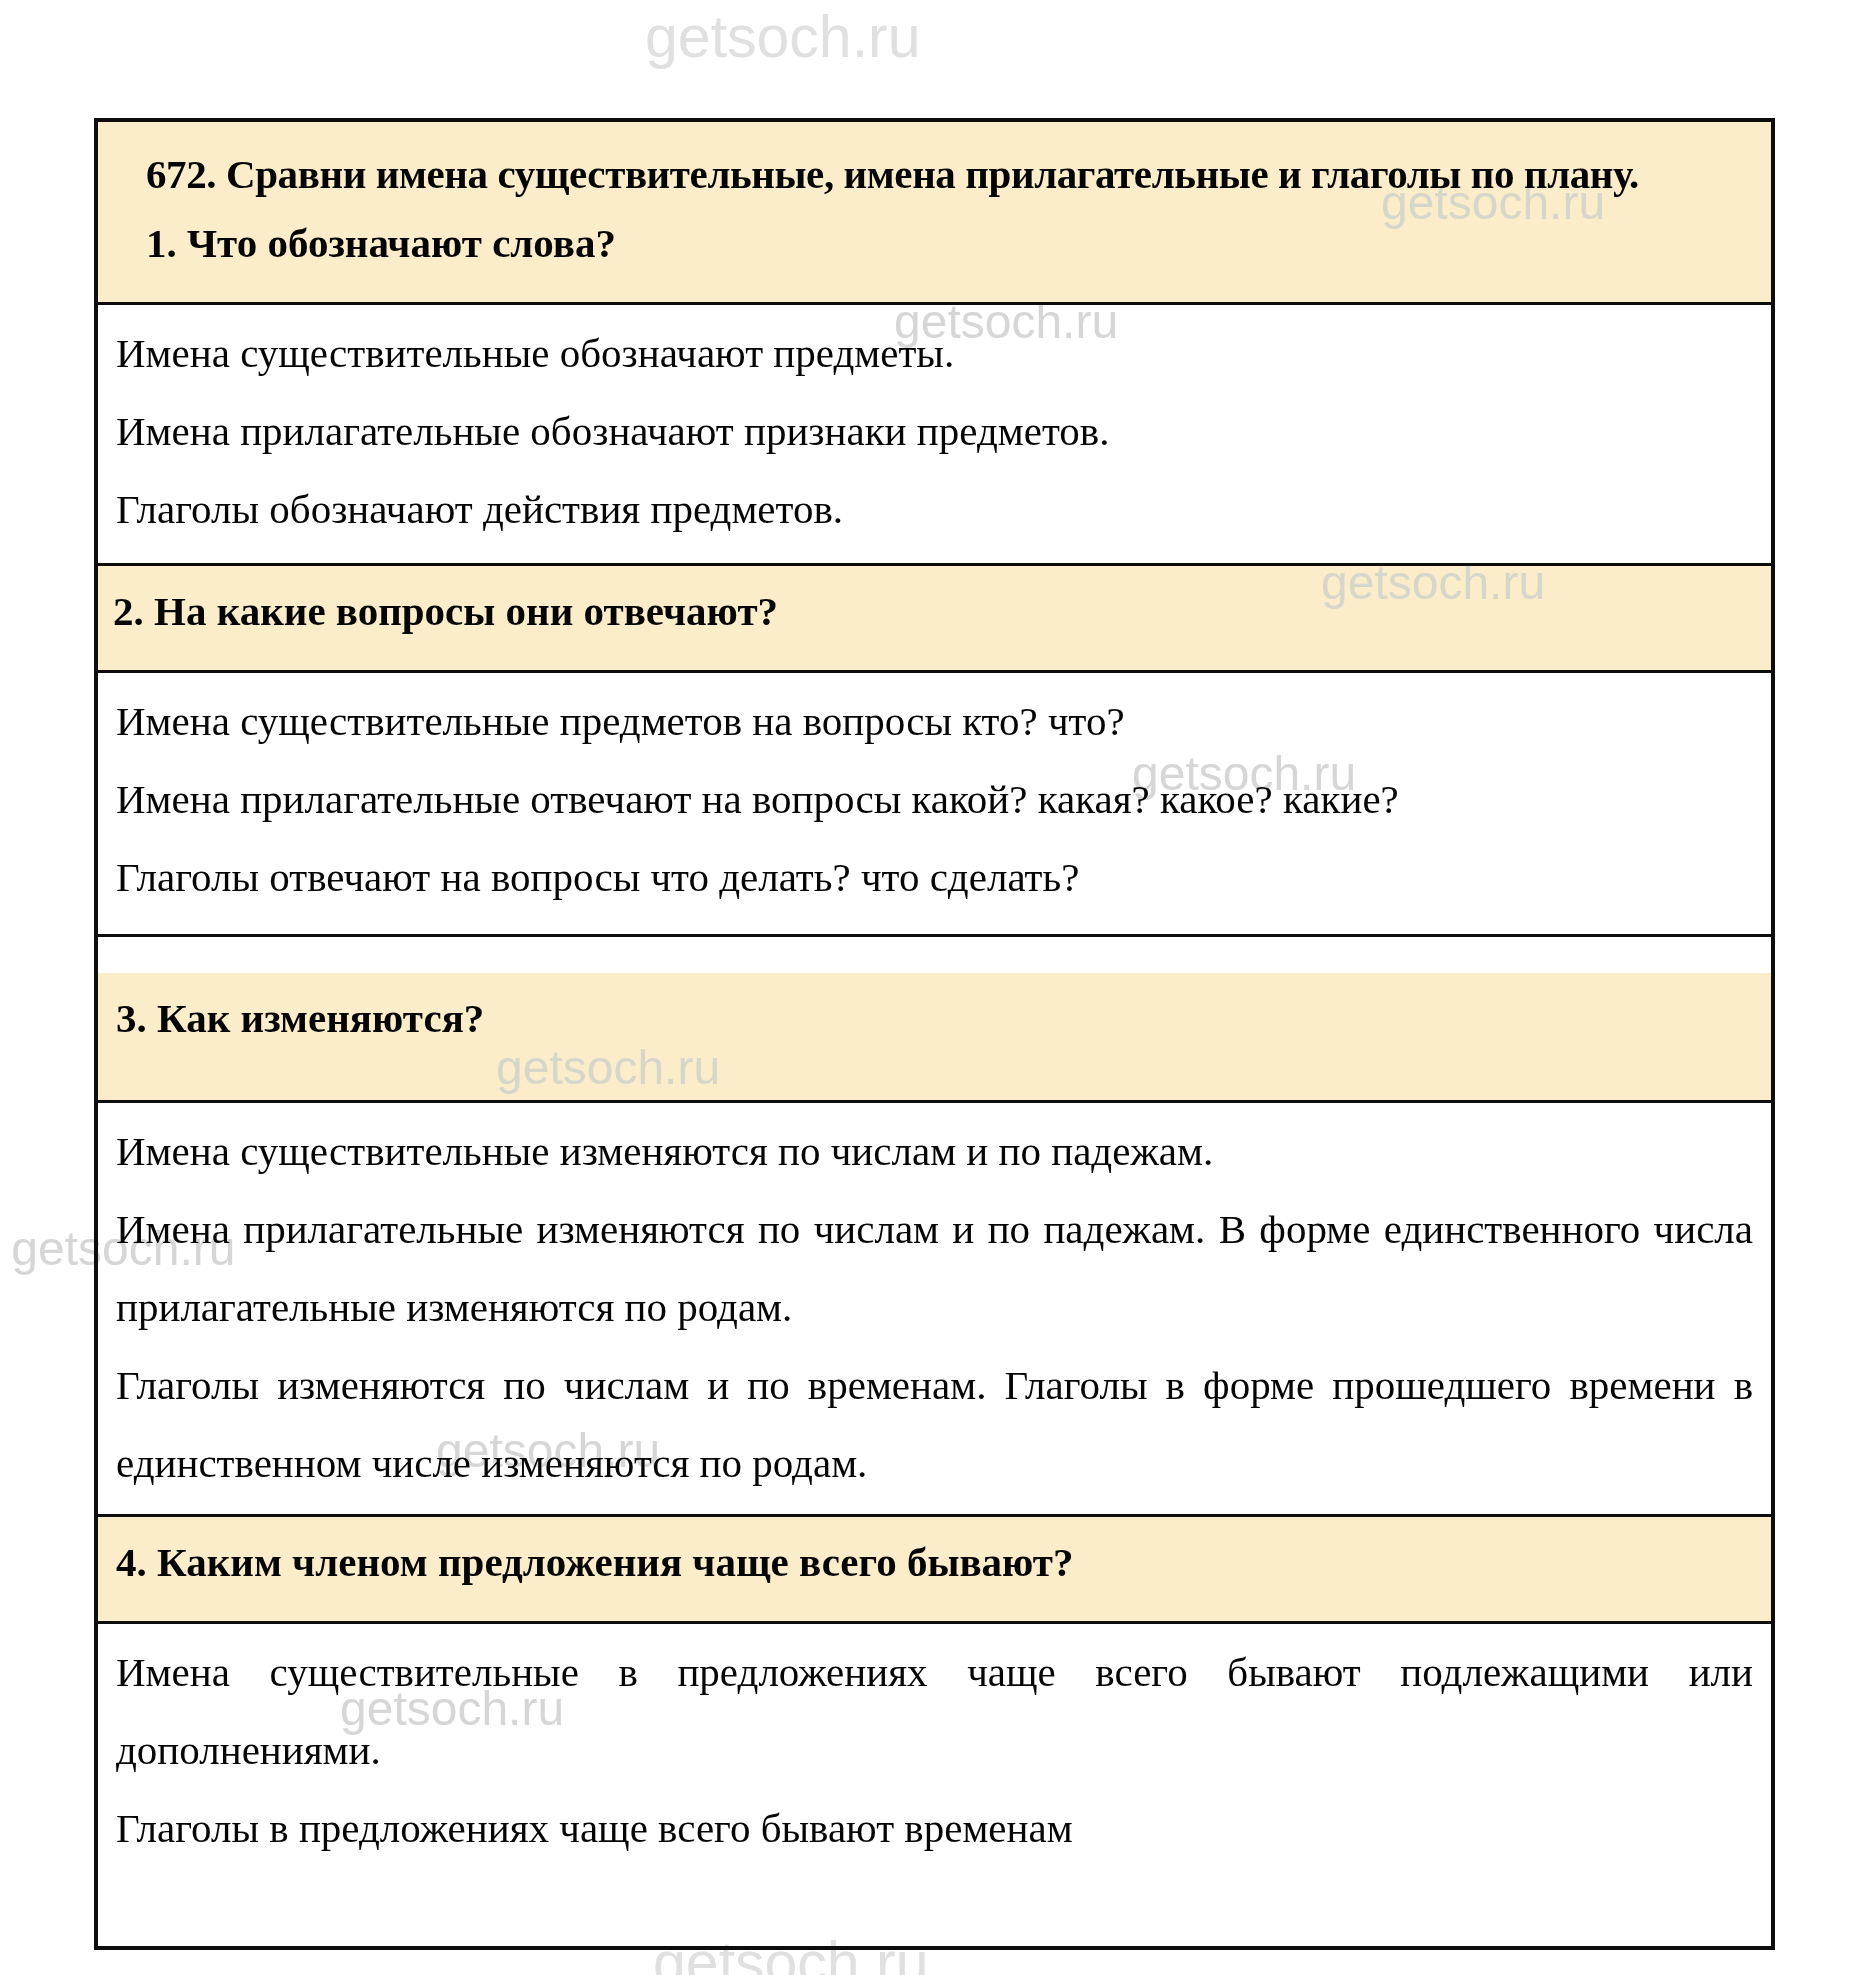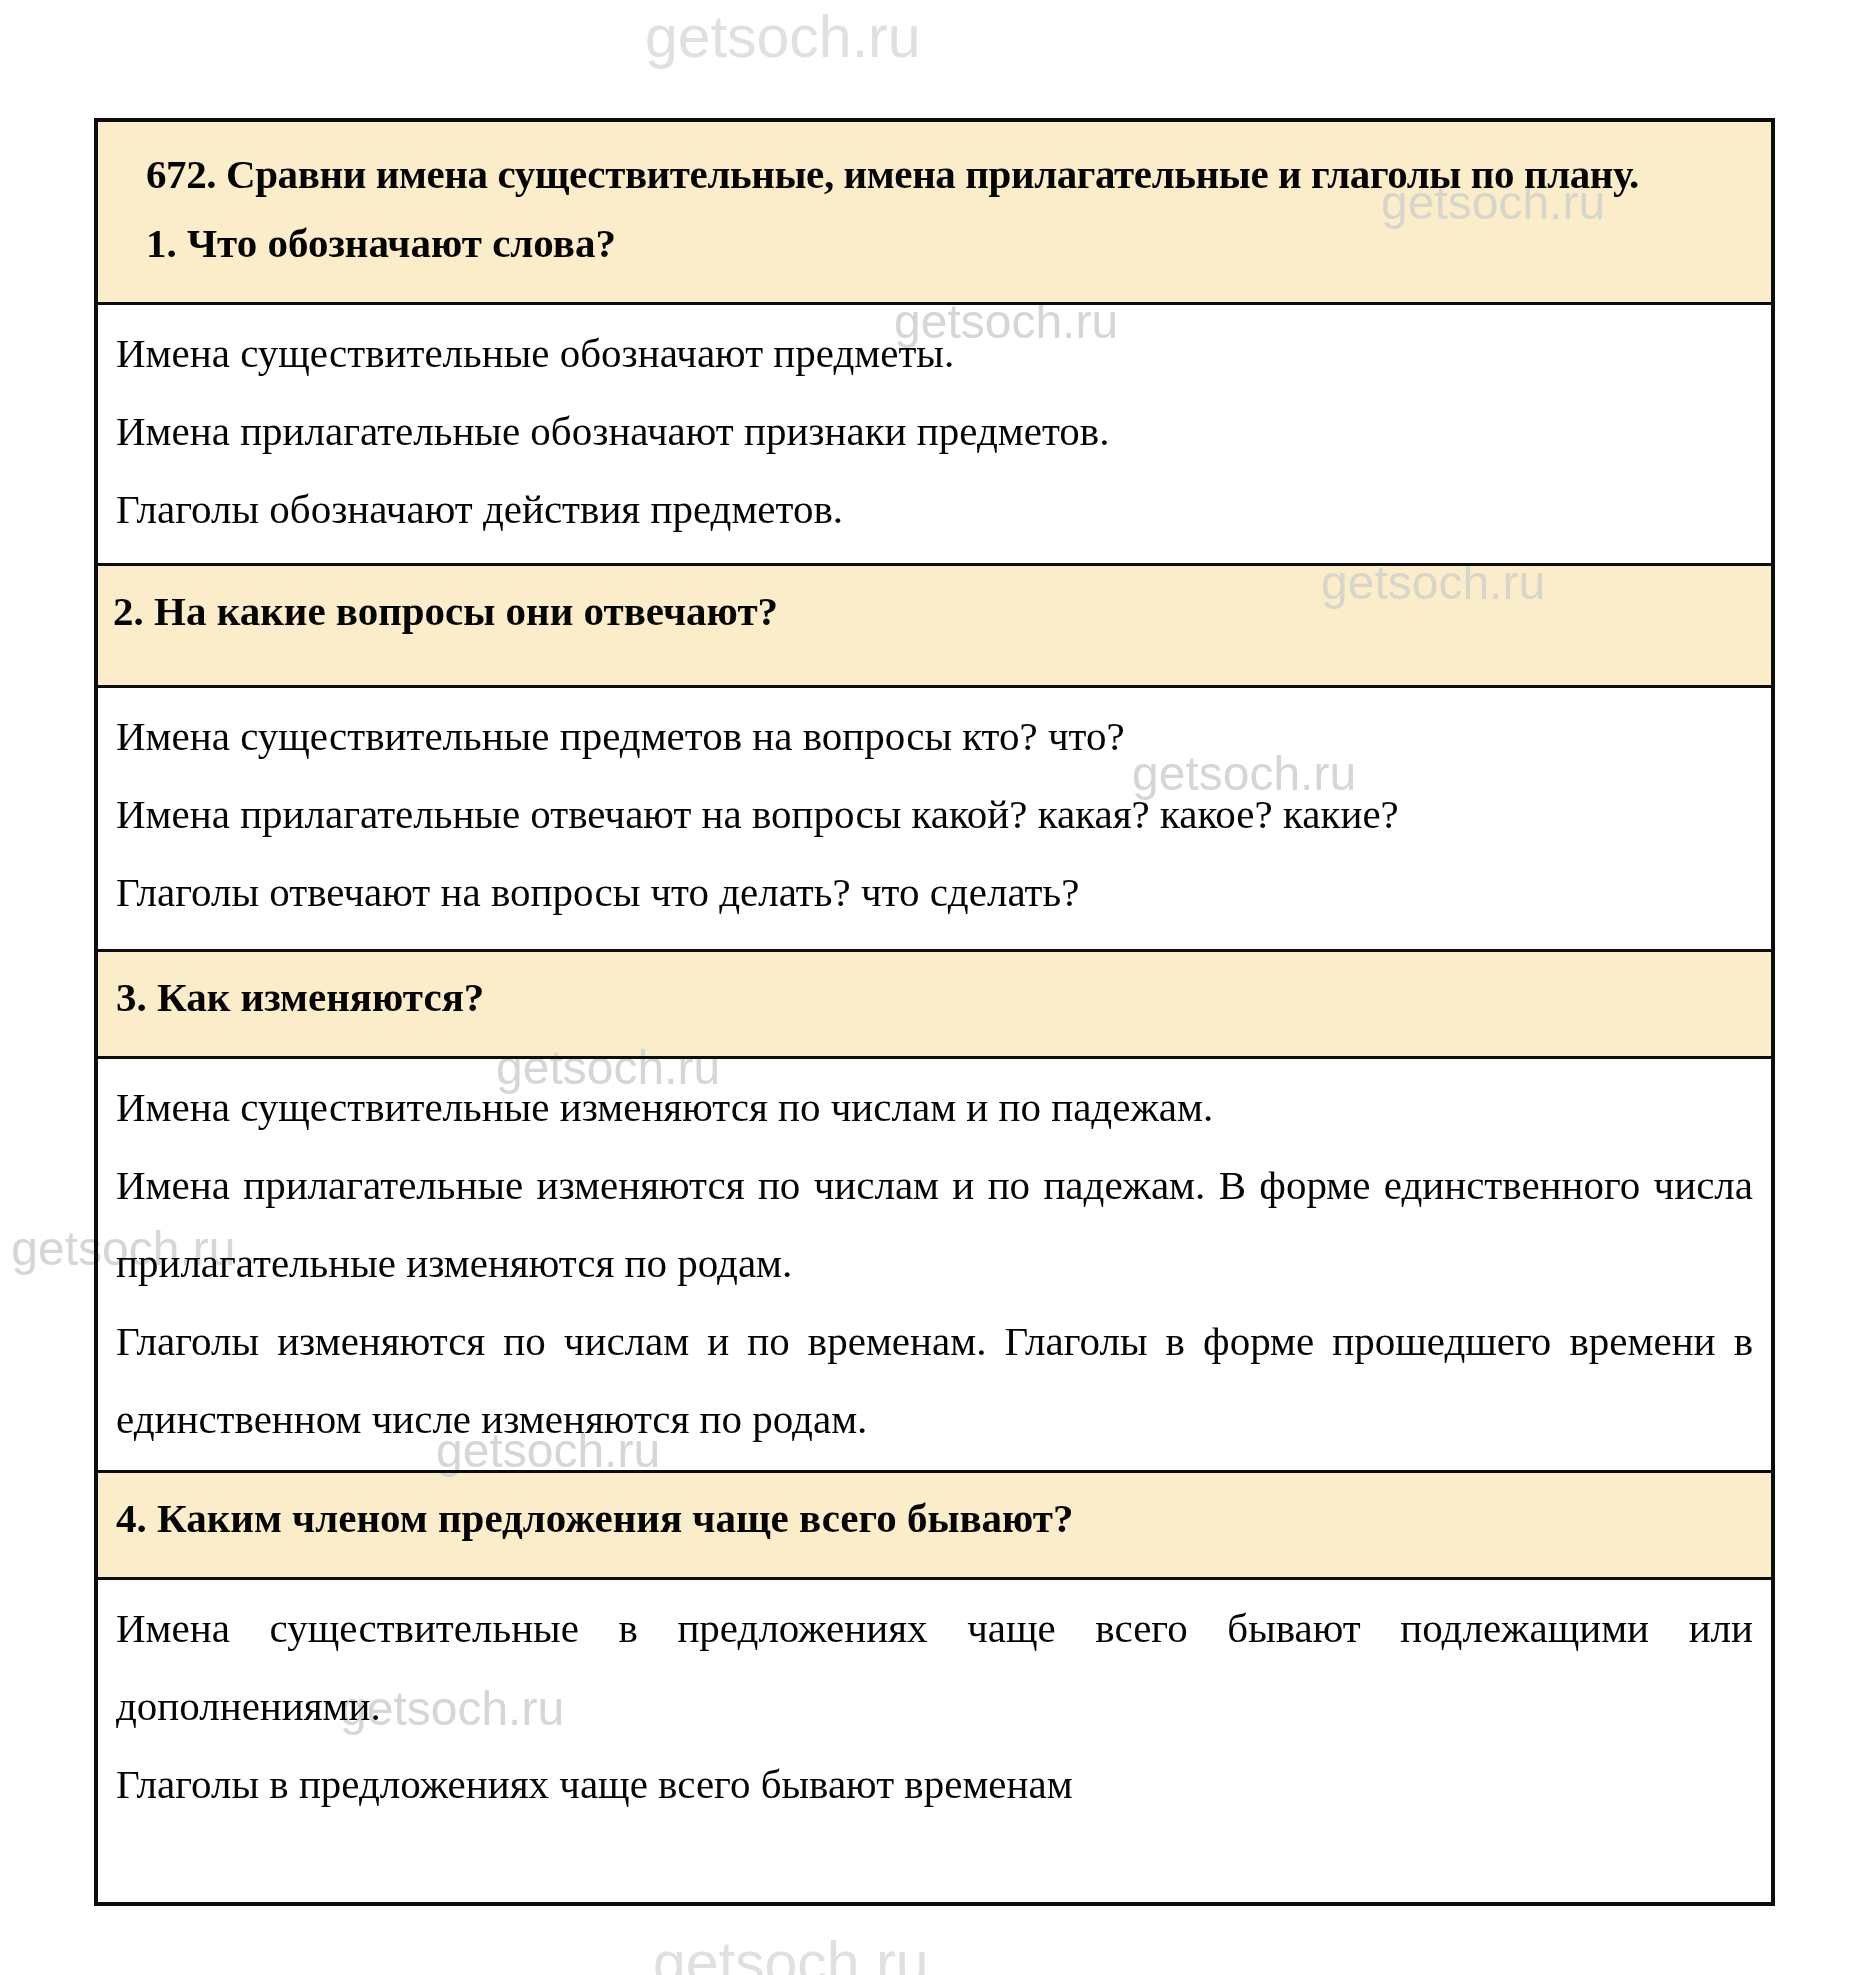--- a/index.html
+++ b/index.html
@@ -40,23 +40,23 @@
     font-size:41px;
     line-height:78px;
     padding:9px 18px 0 18px;
     text-align:justify;
   }
   .body p{margin:0;}
   .nowrap{white-space:nowrap;letter-spacing:-0.4px;}
 
   .r1h{height:183px;padding-top:18px;padding-left:48px;}
   .r1c{height:261px;}
-  .r2h{height:122px;padding-left:15px;}
+  .r2h{height:107px;padding-left:15px;}
   .r2c{height:264px;}
-  .r3h{height:107px;}
+  .r3h{height:130px;margin-top:36px;}
   .r3c{height:414px;}
   .r4h{height:107px;}
   .r4c{height:322px;}
 
   
   .wm{
     position:absolute;
     font-family:"Liberation Sans","DejaVu Sans",sans-serif;
     font-size:48px;
     color:#d6d6d6;

